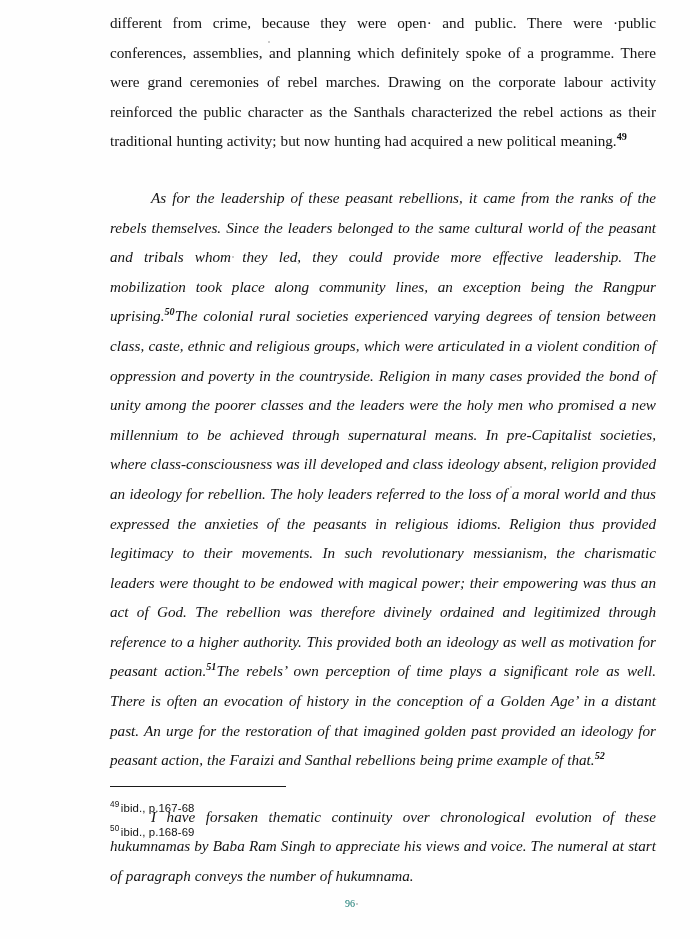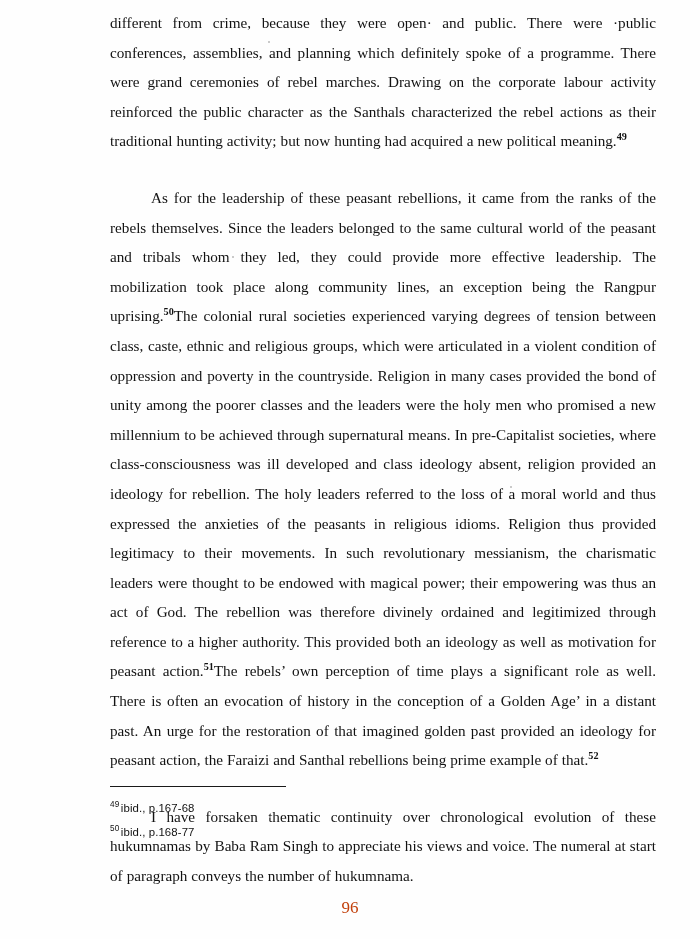--- a/index.html
+++ b/index.html
@@ -29,20 +29,21 @@
     text-align: justify;
     text-justify: inter-word;
     word-spacing: 0.2px;
     color: #121212;
   }
   p.para.indent {
     text-indent: 41px;
   }
   p.gap-before {
     margin-top: 27px;
+    font-style: italic;
   }
   sup.fn {
     font-size: 10.2px;
     vertical-align: super;
     line-height: 0;
     font-weight: 600;
   }
   .fn-rule {
     position: absolute;
     left: 110px;
@@ -88,22 +89,22 @@
     margin-right: 1.5px;
     font-weight: 700;
   }
   .page-number {
     position: absolute;
     left: 0;
     top: 898px;
     width: 700px;
     text-align: center;
     font-family: "Liberation Serif", serif;
-    font-size: 17px;
-    color: #c2410c;
+    font-size: 10px;
+    color: #0f766e;
   }
   .speck {
     position: absolute;
     background: #b9b9b9;
     border-radius: 50%;
     pointer-events: none;
   }
 </style>
 </head>
 <body>
@@ -119,21 +120,21 @@
     <p class="para indent gap-before"><span>I have forsaken thematic continuity over chronological evolution of these hukumnamas by Baba Ram Singh to appreciate his views and voice. The numeral at start of paragraph conveys the number of hukumnama.</span></p>
 
   </div>
 
   <div class="fn-rule"></div>
 
   <div class="footnotes">
 
     <div class="fn-line"><sup>49</sup><span>ibid., p.167-68</span></div>
 
-    <div class="fn-line"><sup>50</sup><span>ibid., p.168-77</span></div>
+    <div class="fn-line"><sup>50</sup><span>ibid., p.168-69</span></div>
 
 
 
   </div>
 
   <div class="page-number">96</div>
 
   <div class="speck" style="left:268px; top:41px; width:2px; height:2px;"></div>
   <div class="speck" style="left:232px; top:256px; width:2px; height:2px;"></div>
   <div class="speck" style="left:510px; top:486px; width:2px; height:2px;"></div>

